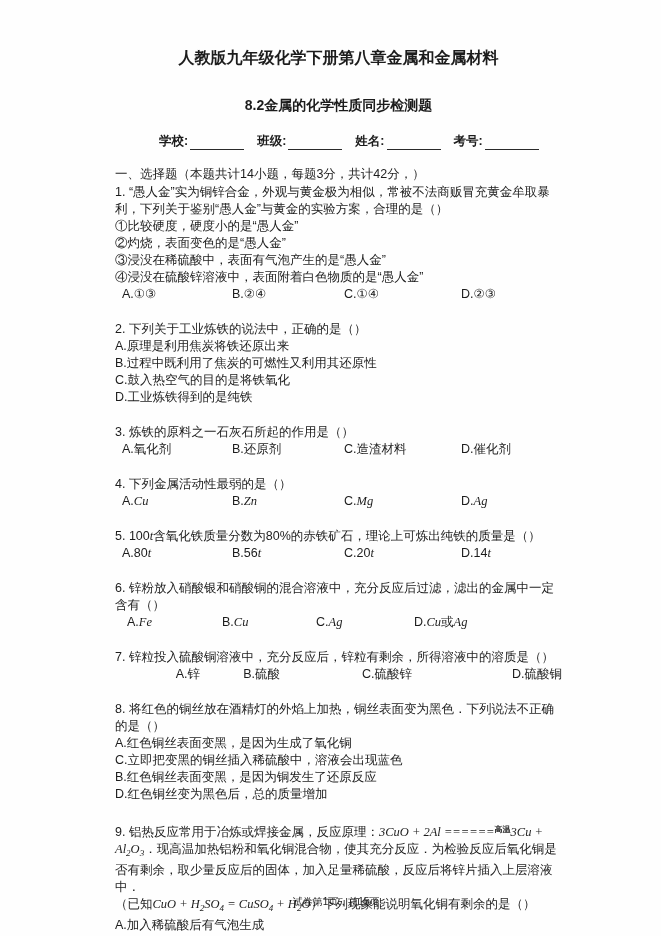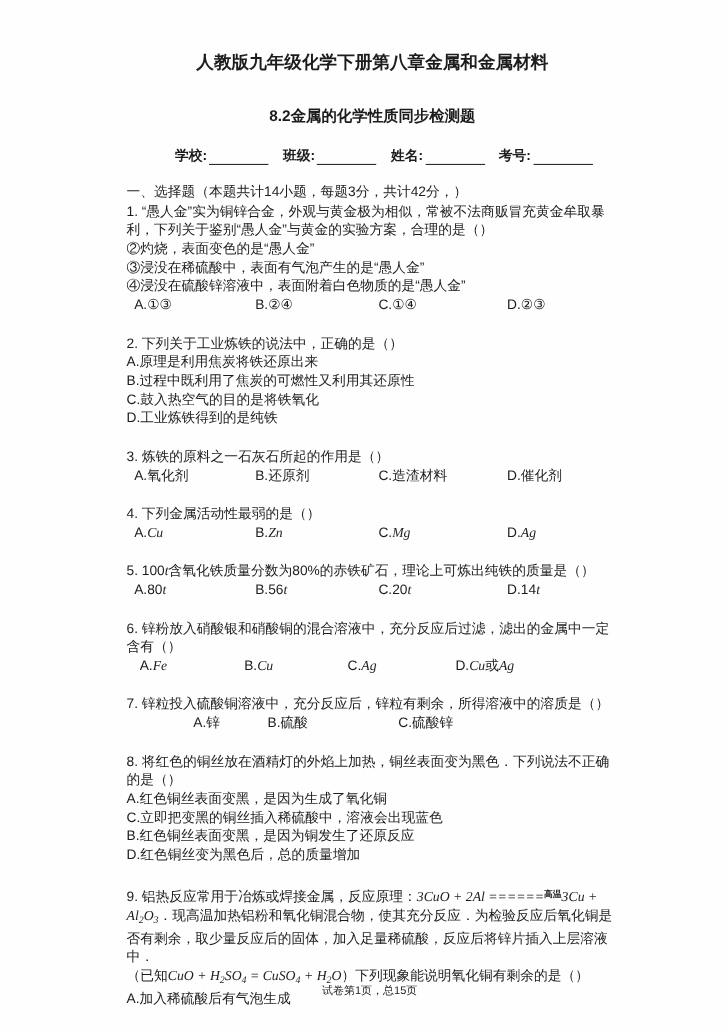--- a/index.html
+++ b/index.html
@@ -107,20 +107,21 @@
     <span class="info-field">
       <span class="info-label">考号:</span>
       <span class="blank"></span>
     </span>
   </div>
 
   <p class="section-header">一、选择题（本题共计14小题，每题3分，共计42分，）</p>
 
   <div class="question first">
     <p>1. “愚人金”实为铜锌合金，外观与黄金极为相似，常被不法商贩冒充黄金牟取暴利，下列关于鉴别“愚人金”与黄金的实验方案，合理的是（）</p>
+    <p>①比较硬度，硬度小的是“愚人金”</p>
     <p>②灼烧，表面变色的是“愚人金”</p>
     <p>③浸没在稀硫酸中，表面有气泡产生的是“愚人金”</p>
     <p>④浸没在硫酸锌溶液中，表面附着白色物质的是“愚人金”</p>
     <div class="opt-row">
       <span>A.①③</span>
       <span>B.②④</span>
       <span>C.①④</span>
       <span>D.②③</span>
     </div>
   </div>
@@ -172,20 +173,21 @@
       <span><span class="seg-n">D.</span><span class="seg-f">Cu</span><span class="seg-n">或</span><span class="seg-f">Ag</span></span>
     </div>
   </div>
 
   <div class="question">
     <p>7. 锌粒投入硫酸铜溶液中，充分反应后，锌粒有剩余，所得溶液中的溶质是（）</p>
     <div class="opt-row grid-q7">
       <span>A.锌</span>
       <span>B.硫酸</span>
       <span>C.硫酸锌</span>
+      <span>D.硫酸铜</span>
     </div>
   </div>
 
   <div class="question">
     <p>8. 将红色的铜丝放在酒精灯的外焰上加热，铜丝表面变为黑色．下列说法不正确的是（）</p>
     <p class="opt-stack">A.红色铜丝表面变黑，是因为生成了氧化铜</p>
     <p class="opt-stack">C.立即把变黑的铜丝插入稀硫酸中，溶液会出现蓝色</p>
     <p class="opt-stack">B.红色铜丝表面变黑，是因为铜发生了还原反应</p>
     <p class="opt-stack">D.红色铜丝变为黑色后，总的质量增加</p>
   </div>

